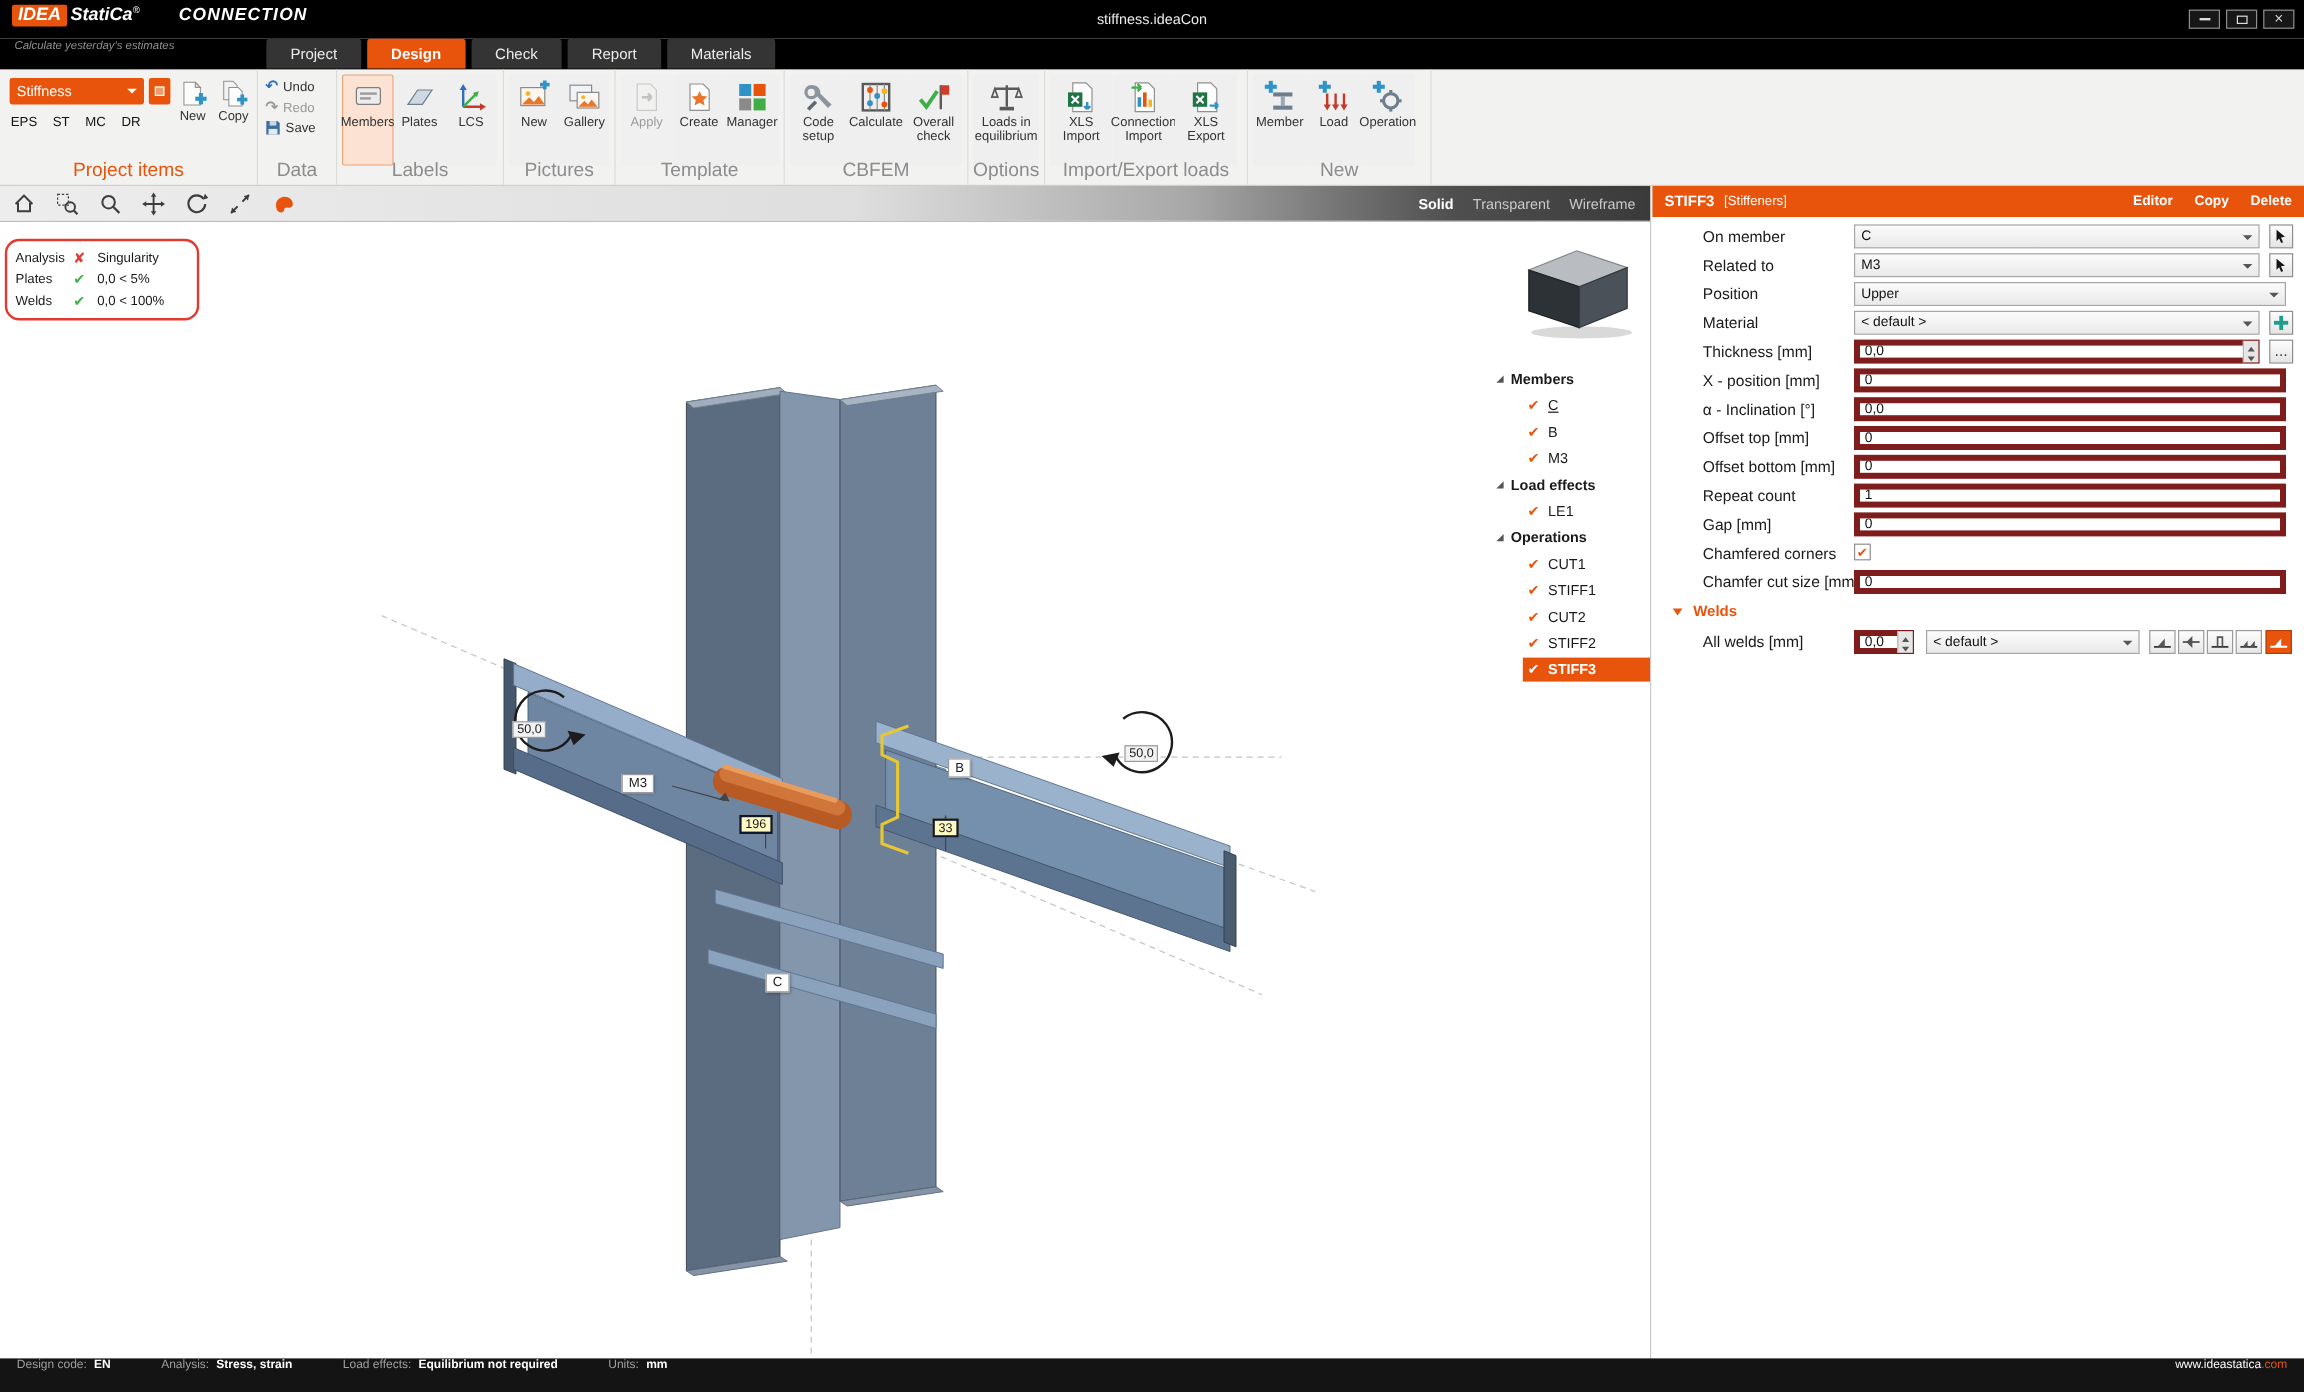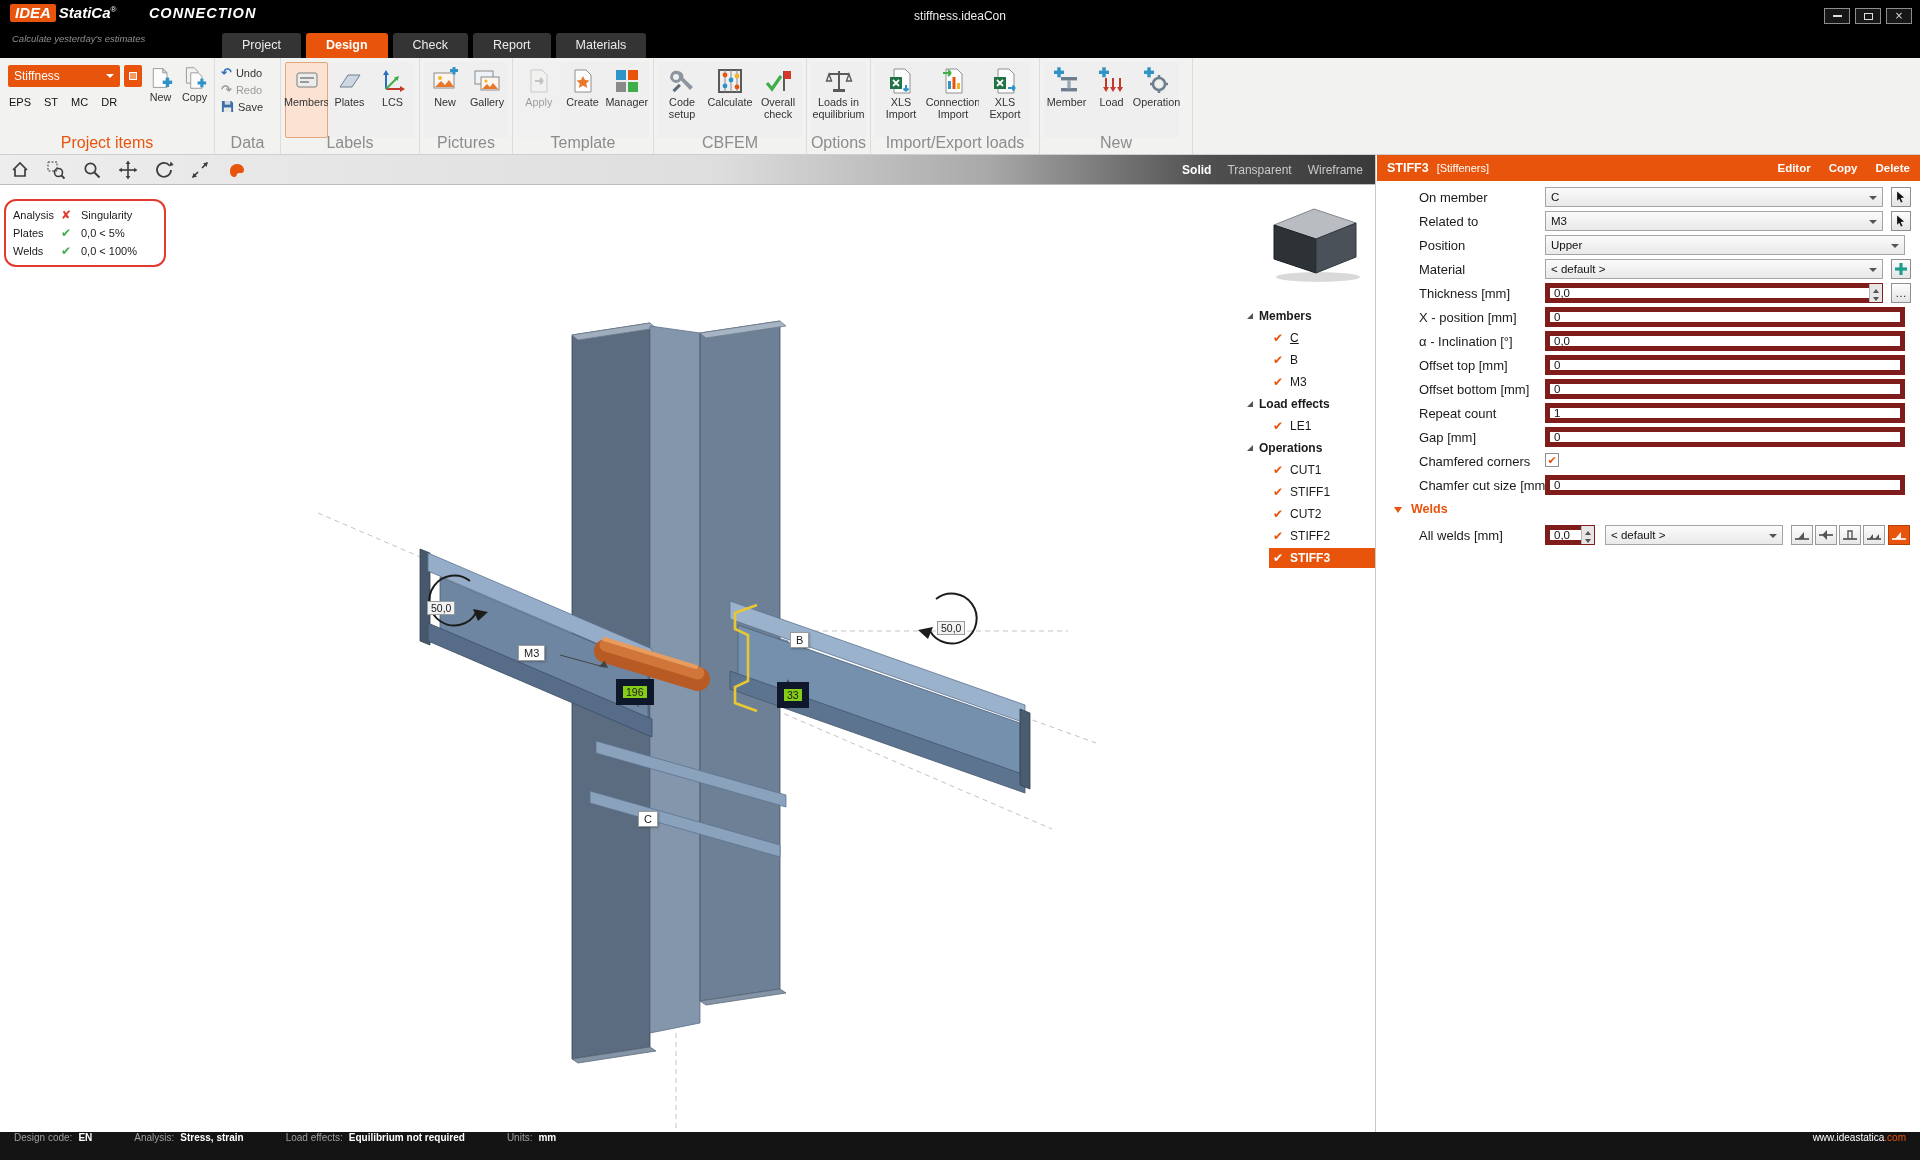--- a/index.html
+++ b/index.html
@@ -15,21 +15,21 @@
 .logo-reg{color:#fff;font-size:8px;vertical-align:super}
 .app-name{color:#fff;font-weight:bold;font-style:italic;font-size:14.5px;letter-spacing:1px;margin-left:28px}
 .tagline{position:absolute;left:12px;top:33px;font-size:9.5px;font-style:italic;color:#8f8f8f;z-index:7}
 .doc-title{position:absolute;left:50%;transform:translateX(-50%);top:9px;color:#ececec;font-size:12px}
 .winbtns{position:absolute;right:8px;top:8px;display:flex;gap:5px}
 .winbtn{width:26px;height:16px;border:1px solid #8d8d8d;background:#171717;color:#ddd;display:flex;align-items:center;justify-content:center;font-size:10px;line-height:1}
 .winbtn .bar{width:9px;height:2px;background:#ddd}
 .winbtn .box{width:9px;height:7px;border:1.5px solid #ddd}
 
 
-.tabrow{position:absolute;left:0;top:32px;width:100%;height:26px;background:#000;display:flex;align-items:center;padding-left:222px}
+.tabrow{position:absolute;left:0;top:32px;width:100%;height:26px;background:#000;display:flex;align-items:flex-start;padding-left:222px}
 .tab{height:25px;padding:0 20px;display:flex;align-items:center;background:#343434;color:#ececec;font-size:12.5px;border-radius:3px 3px 0 0;margin-right:5px}
 .tab.active{background:#e8540c;color:#fff;font-weight:bold}
 
 
 .ribbon{position:absolute;left:0;top:58px;width:100%;height:97px;background:#f2f2f1;border-bottom:1px solid #cfcfcf;display:flex}
 .rgroup{position:relative;height:100%;border-right:1px solid #dcdcdc;flex:0 0 auto}
 .glabel{position:absolute;bottom:2px;left:0;right:0;text-align:center;font-size:16px;color:#8c8c8c;white-space:nowrap}
 .glabel.accent{color:#e8540c}
 .bigbtn{display:inline-flex;flex-direction:column;align-items:center;padding-top:4px;width:52px;height:76px;vertical-align:top;border:1px solid transparent;border-radius:2px;cursor:default}
 .bigbtn .cap{font-size:10.8px;color:#333;text-align:center;line-height:1.1;margin-top:2px}
@@ -82,21 +82,21 @@
 
 
 .chk-box{position:absolute;left:4px;top:44px;width:162px;background:#fff;border:2px solid #e23a2e;border-radius:12px;padding:5px 7px;z-index:3}
 .chk-row{display:grid;grid-template-columns:48px 20px auto;align-items:center;height:18px;font-size:11px;color:#1a1a1a}
 .ok{color:#3fae49;font-size:12px}
 .bad{color:#e23a2e;font-size:12px;font-weight:bold}
 
 
 .scene{position:absolute;left:0;top:30px;width:1376px;height:947px}
 .mlabel{position:absolute;background:#fff;border:1px solid #9a9a9a;font-size:11px;padding:1px 5px;color:#1a1a1a;box-shadow:1px 1px 2px rgba(0,0,0,.25);z-index:2}
-.dlabel{position:absolute;background:#84cc16;border:7px solid #0f172a;font-size:10.5px;padding:0 3px;color:#1a1a1a;z-index:2}
+.dlabel{position:absolute;background:#fef9c3;border:2px solid #0f172a;font-size:10.5px;padding:0 3px;color:#1a1a1a;z-index:2}
 .alabel{position:absolute;background:#f2f2f2;border:1px solid #9a9a9a;font-size:10.5px;padding:0 3px;color:#1a1a1a;z-index:2}
 
 
 .cube{position:absolute;left:1262px;top:46px;z-index:2}
 
 
 .tree{position:absolute;left:1243px;top:150px;width:133px;z-index:2;font-size:12px;color:#1a1a1a}
 .t-h{height:22px;display:flex;align-items:center;gap:6px;padding-left:4px;font-weight:bold}
 .exp{width:0;height:0;border-bottom:6px solid #555;border-left:6px solid transparent}
 .t-i{height:22px;display:flex;align-items:center;gap:7px;padding-left:30px}

